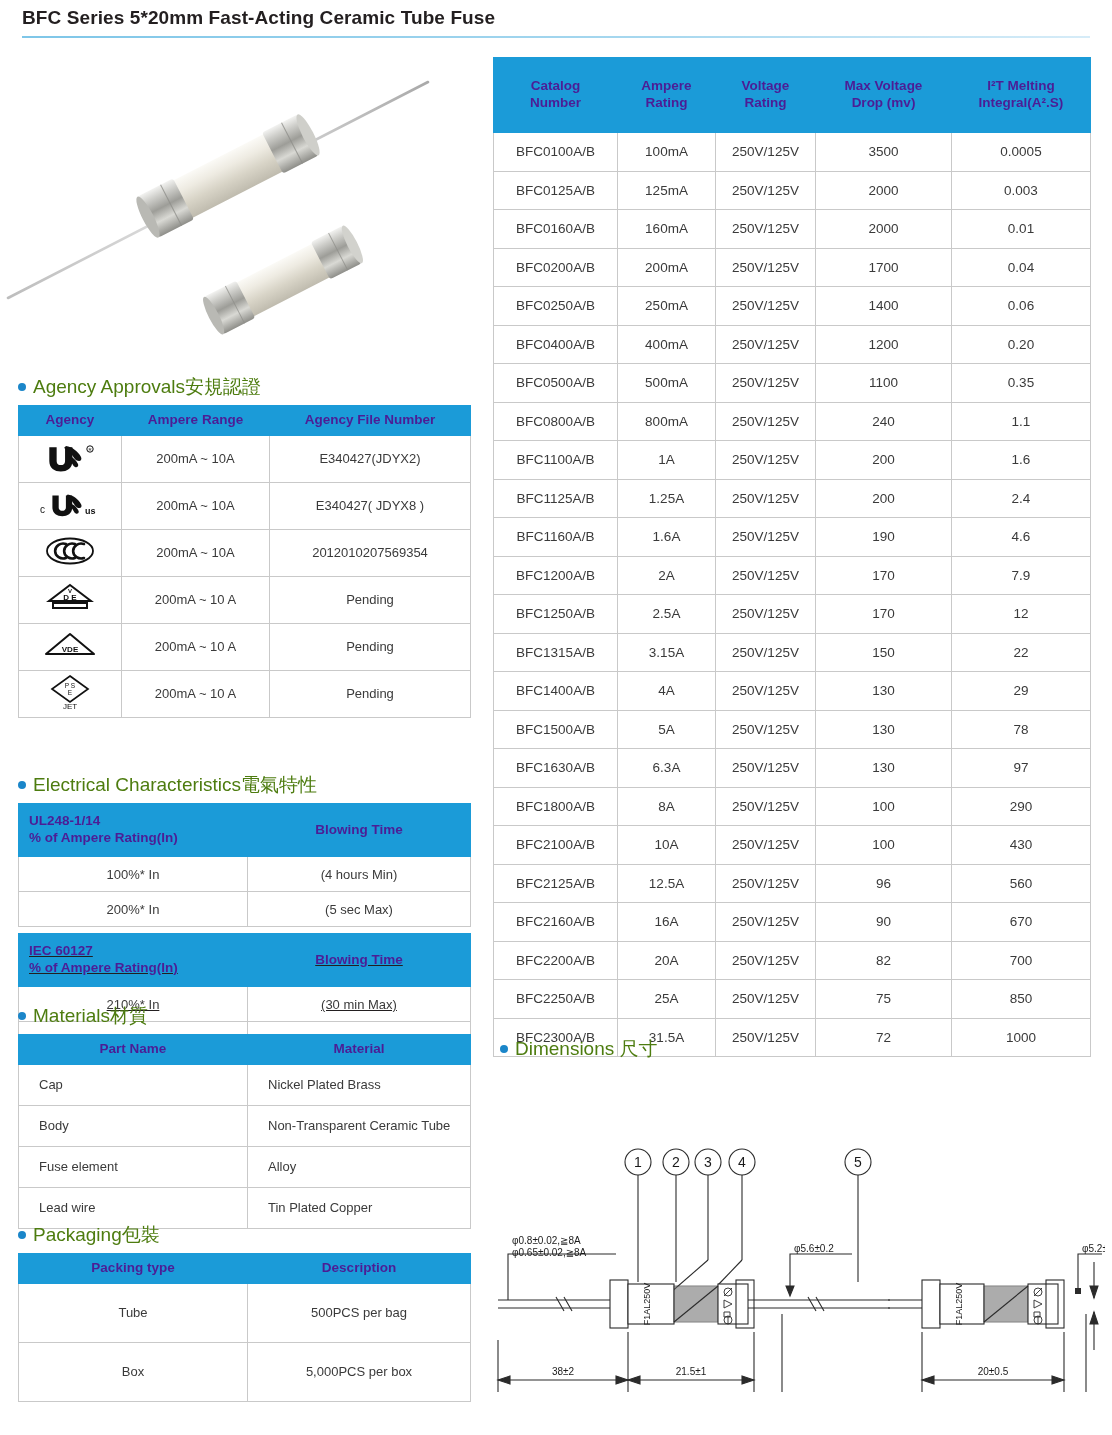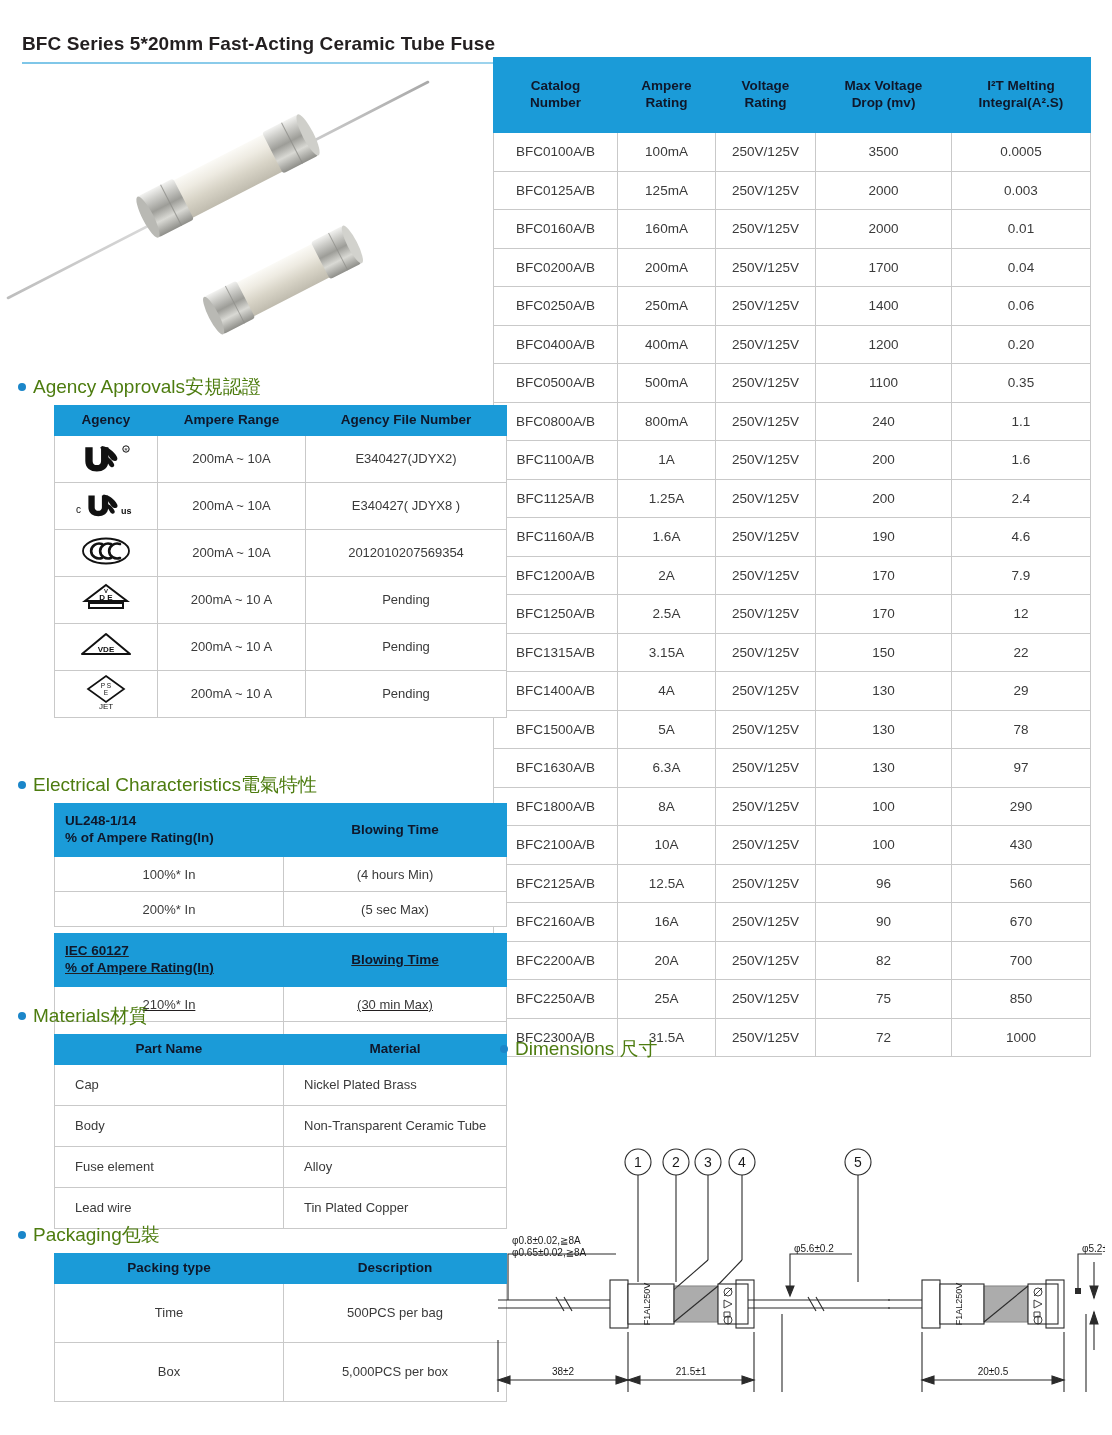--- a/index.html
+++ b/index.html
@@ -6,21 +6,21 @@
   body{
     width:1112px; height:1435px;
     background:#ffffff;
     font-family:"Liberation Sans", sans-serif;
     color:#231f20;
     position:relative;
     overflow:hidden;
   }
   
   .page-header{
-    position:absolute; left:0; top:0; width:1112px; height:42px;margin-top:26px;
+    position:absolute; left:0; top:0; width:1112px; height:42px;
   }
   .page-title{
     position:absolute; left:22px; top:7px;
     font-size:19px; font-weight:bold; letter-spacing:.1px;
     color:#231f20; white-space:nowrap;
   }
   .title-rule{
     position:absolute; left:22px; top:36px; width:1068px; height:2px;
     background:linear-gradient(to right,#7ec6e8 0%, #a8d8ef 60%, #d6ecf8 100%);
   }
@@ -28,39 +28,39 @@
   .sec-head{
     color:#4d7c0f; font-size:19px; font-weight:500;
     display:flex; align-items:center; gap:7px; white-space:nowrap;
   }
   .sec-head .bullet{
     width:8px;height:8px;border-radius:50%;background:#1b86c9;display:inline-block;flex:none;
   }
   
   table{border-collapse:collapse; width:100%; table-layout:fixed;}
   th{
-    background:#1b9bd8; color:#0f172a; font-size:13.5px; font-weight:bold;
+    background:#1b9bd8; color:#4c1d95; font-size:13.5px; font-weight:bold;
     border:1px solid #1b9bd8; padding:6px 3px; line-height:1.25;
   }
   td{
     border:1px solid #c9c9c9; font-size:13px; color:#3a3a3a;
     text-align:center; padding:5px 3px; background:#fff;
   }
   
   .spec-wrap{position:absolute; left:493px; top:57px; width:597px;}
   .spec-wrap th{height:62px; vertical-align:middle;}
   .spec-wrap td{height:27.5px; font-size:13.5px;}
   .spec-wrap td.cat{font-size:13.5px;}
   
   .photo-box{position:absolute; left:0px; top:58px; width:470px; height:300px;}
   .agency-wrap{position:absolute; left:18px; top:374px; width:452px;}
   .elec-wrap{position:absolute; left:18px; top:772px; width:452px;}
   .mat-wrap{position:absolute; left:18px; top:1003px; width:452px;}
   .pack-wrap{position:absolute; left:18px; top:1222px; width:452px;}
-  .tbl-gap{margin-top:5px;margin-left:36px;}
+  .tbl-gap{margin-top:5px;}
   .agency-wrap td{height:36px;}
   .agency-wrap td.logo-cell{padding:2px;}
   .elec-wrap th{height:40px; text-align:left; padding-left:10px;}
   .elec-wrap th.bt{text-align:center; padding-left:3px;}
   .elec-wrap td{height:24px;}
   .mat-wrap td{height:30px;}
   .mat-wrap td.lft{text-align:left; padding-left:20px;}
   .pack-wrap td{height:48px;}
   .elec-two{margin-top:6px;text-decoration:underline;}
   
@@ -538,21 +538,21 @@
           <th>
             <div>Packing type</div>
           </th>
           <th>
             <div>Description</div>
           </th>
         </tr>
       </thead>
     <tbody id="pack-body">
         <tr>
-          <td>Time</td>
+          <td>Tube</td>
           <td>500PCS per bag</td>
         </tr>
         <tr>
           <td>Box</td>
           <td>5,000PCS per box</td>
         </tr>
       </tbody>
   </table>
 </div>
 

